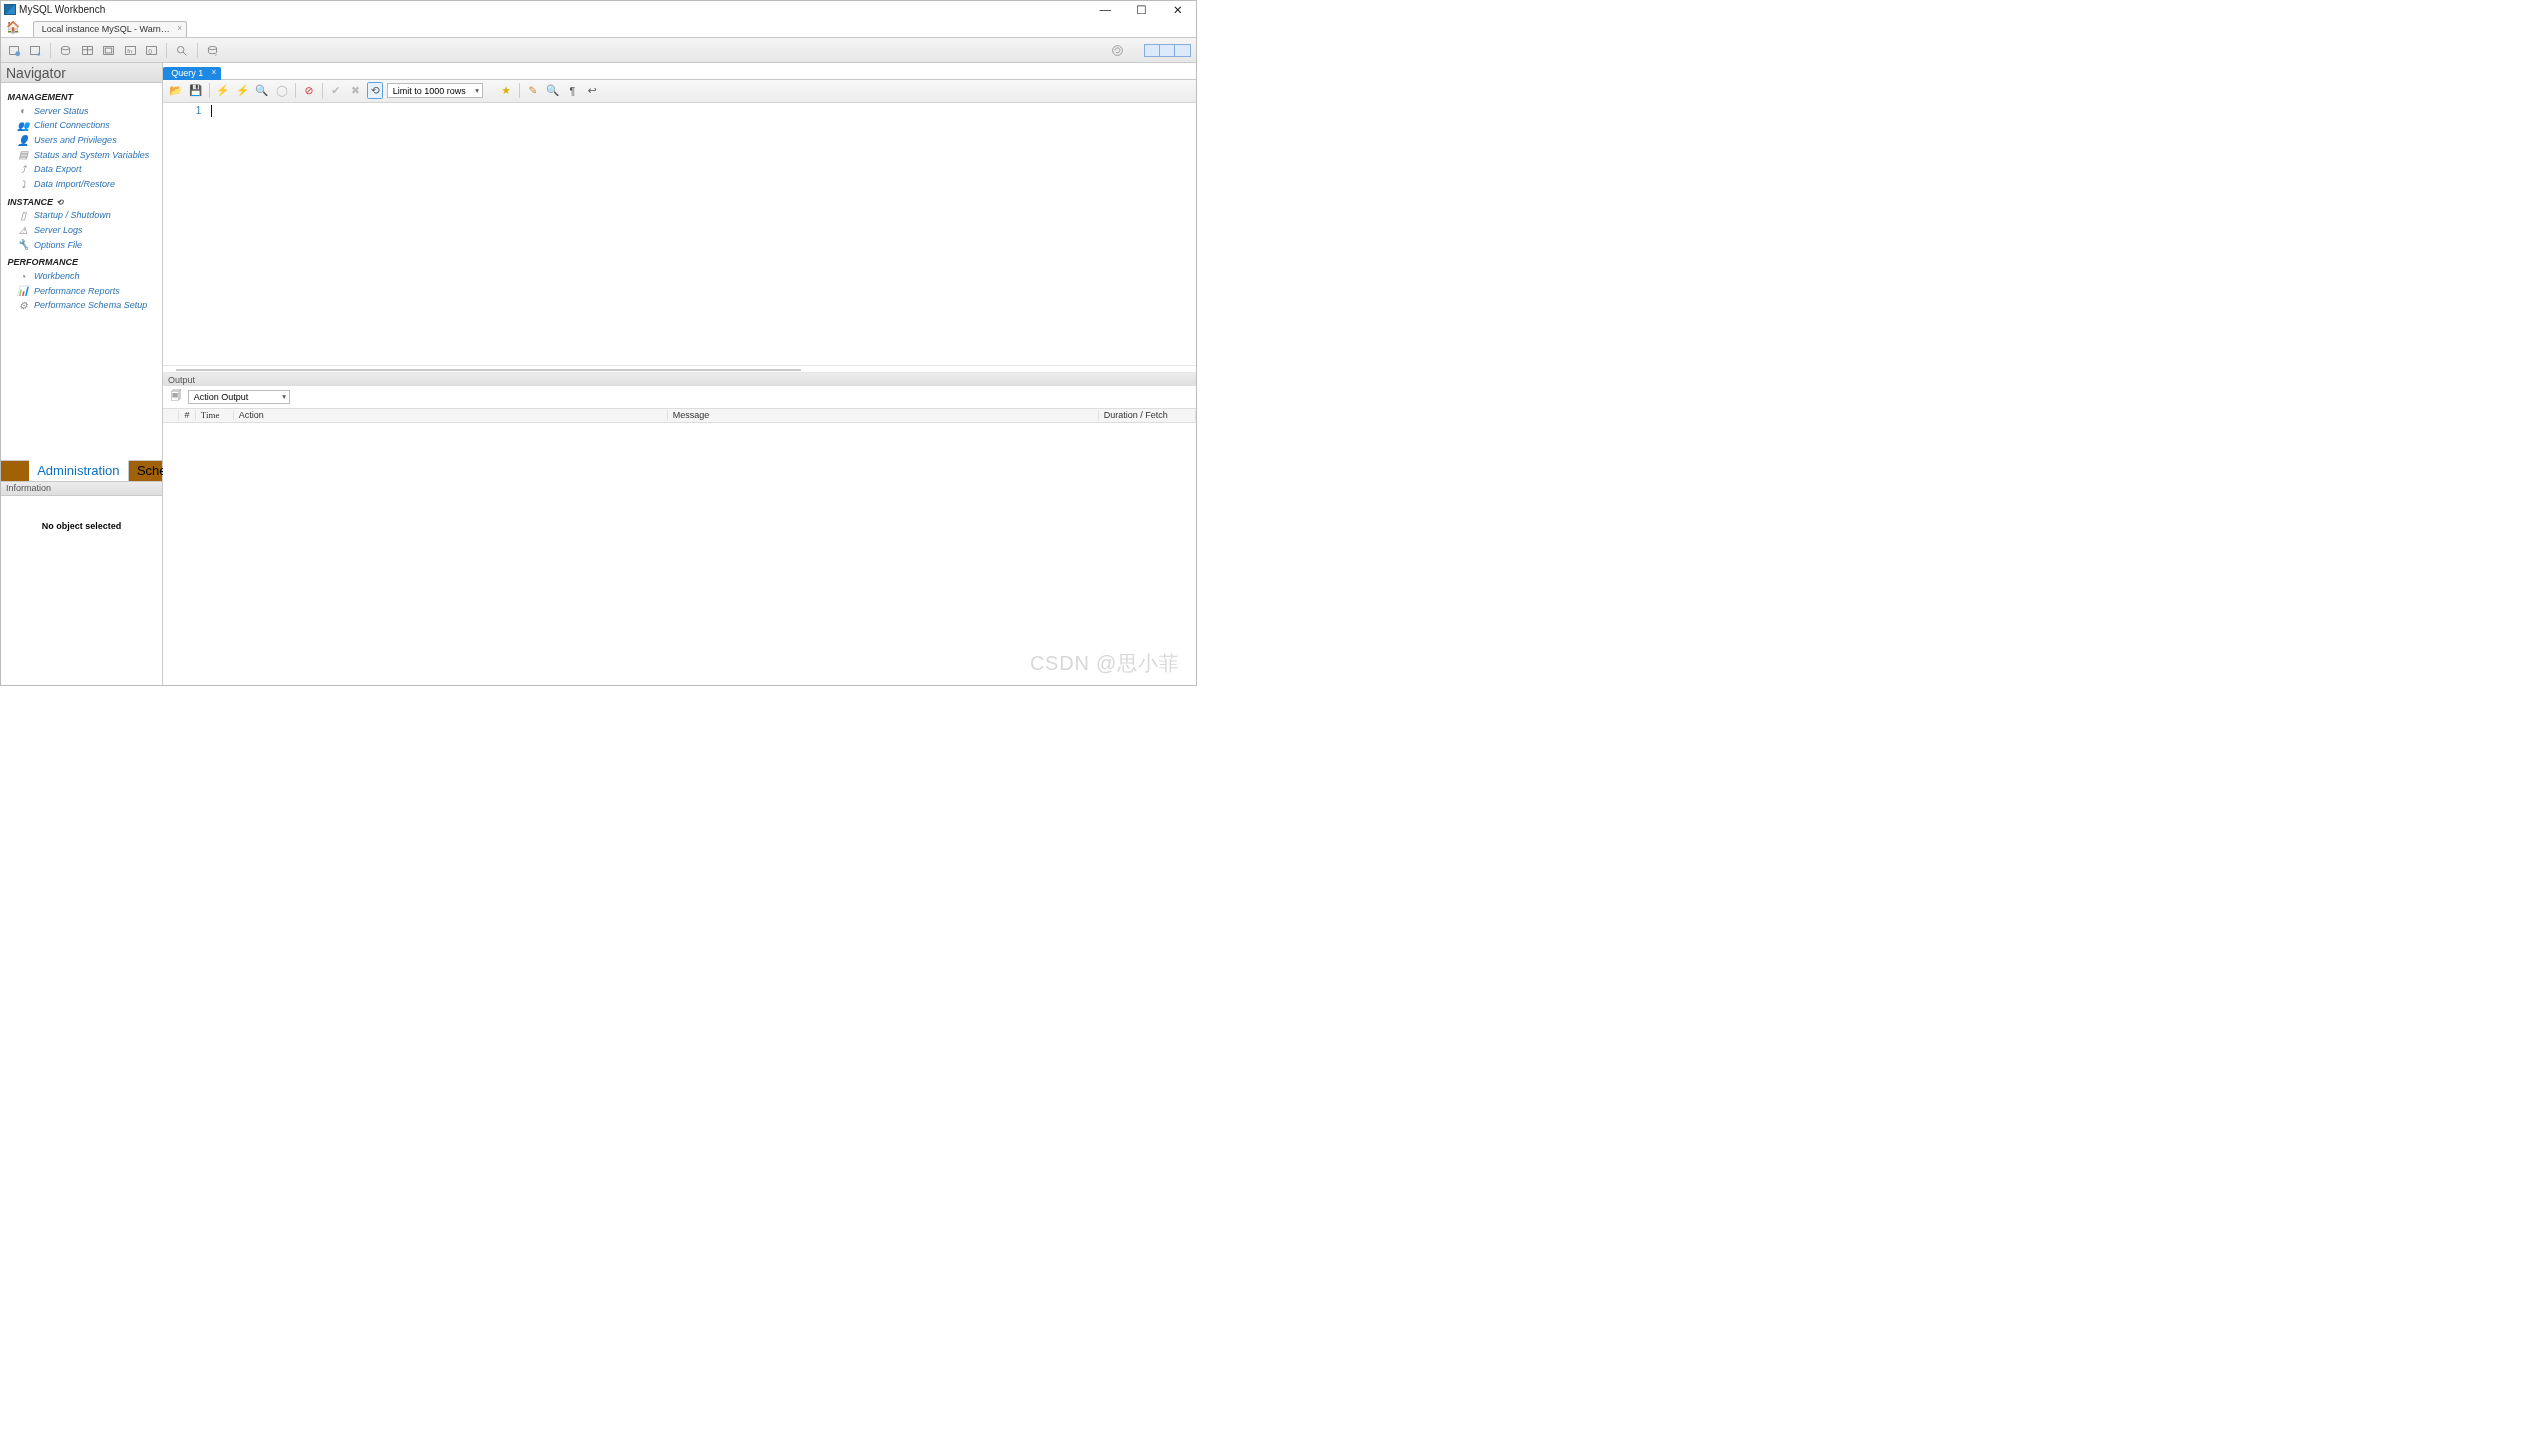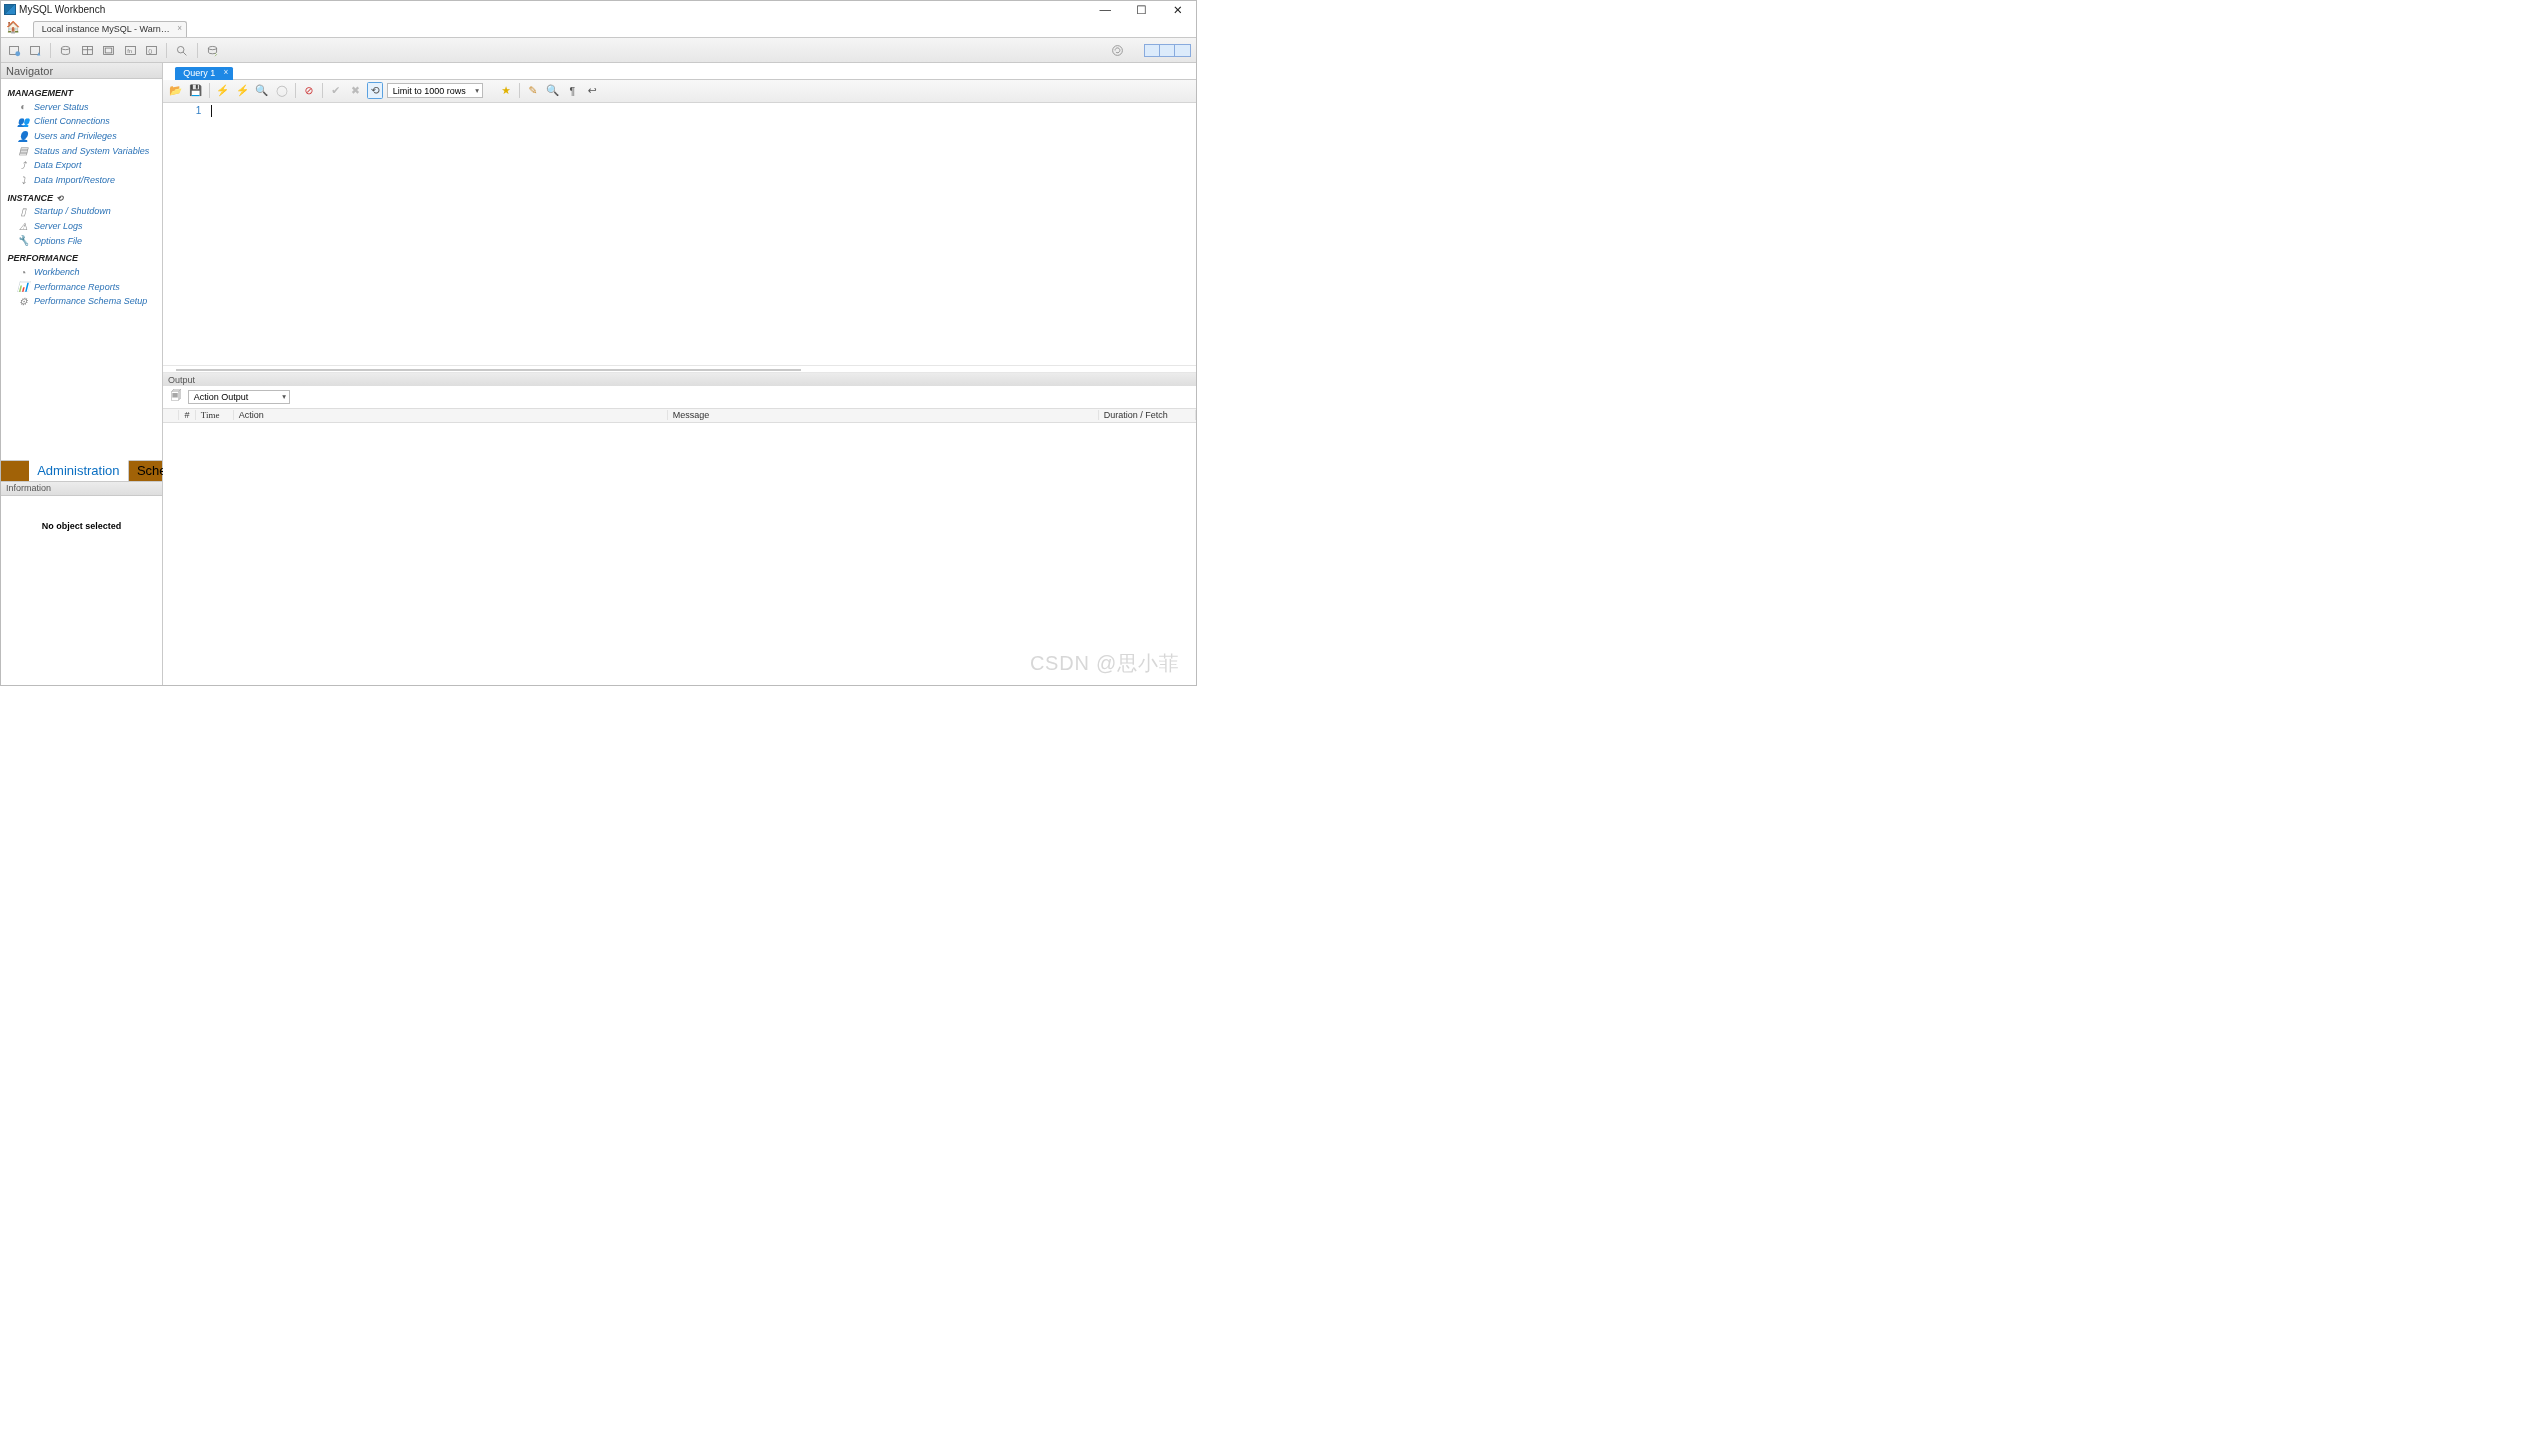--- a/index.html
+++ b/index.html
@@ -24,34 +24,34 @@
   .tbtn { width:16.4px; height:16.4px; border:0.8px solid transparent; display:flex; align-items:center; justify-content:center; font-size:10px; color:#555; border-radius:1.6px;}
   .tbtn svg { display:block; }
   .tool-spacer { flex:1; }
   .panel-toggles { display:flex; gap:0; border:0.8px solid #88aadd; }
   .panel-toggles div { width:15px; height:11.5px; border-right:0.8px solid #88aadd; background:#dcebfb; }
   .panel-toggles div:last-child{border-right:none;}
   
   .body { flex:1; display:flex; min-height:0;}
   
   .navigator { width: 162px; display:flex; flex-direction:column; background:#f4f4f4; border-right:0.8px solid #c9c9c9; }
-  .nav-head { font-size:11px; color:#555; background:linear-gradient(#ececec,#dedede); padding:1.6px 5px; border-bottom:0.8px solid #c9c9c9;}
+  .nav-head { font-size:14px; color:#555; background:linear-gradient(#ececec,#dedede); padding:1.6px 5px; border-bottom:0.8px solid #c9c9c9;}
   .nav-body { flex:1; background:#fff; overflow:auto; padding:3.3px 1.6px; font-size:9px; color:#111;font-style:italic;}
   .nav-section { font-weight:bold; font-size:9px; color:#222; padding:5px 5px 1.6px; display:flex; align-items:center; gap:3.3px;}
   .nav-item { display:flex; gap:5px; align-items:center; padding:1.6px 5px 1.6px 15px; color:#165a9c; font-size:9px;}
   .nav-item .ic { width:11.5px; height:11.5px; color:#888; font-size:10px; display:flex; align-items:center; justify-content:center;}
   .nav-item span.lbl{ color:#2b72b6; }
   .nav-tabs { display:flex; border-top:0.8px solid #c9c9c9; background:#a16207; font-size:13px;padding-left:28px;}
   .nav-tabs div { padding:2.5px 8.2px; border-right:0.8px solid #c9c9c9; }
   .nav-tabs .active { color:#0b6fc2; background:#fff; border-top:0.8px solid #fff; margin-top:-0.8px;}
   .info-head { font-size:9px; color:#555; background:linear-gradient(#ececec,#dedede); padding:1.6px 5px; border-top:0.8px solid #c9c9c9; border-bottom:0.8px solid #c9c9c9;}
   .info-body { background:#fff; padding:25px 8.2px; font-size:9px; font-weight:bold; text-align:center; height:189px;}
   
   .editor-area { flex:1; display:flex; flex-direction:column; min-width:0;}
-  .etab-row { height:16.4px; display:flex; align-items:flex-end;padding-left:12px;}
+  .etab-row { height:16.4px; display:flex; align-items:flex-end;}
   .etab { background:#1e88e5; color:#fff; font-size:9px; padding:1.6px 18px 1.6px 8.2px; position:relative; border-radius:1.6px 1.6px 0 0;}
   .etab .x{ position:absolute; right:5px; top:1.6px; font-size:8.2px; opacity:.85;}
   .etab-rest { flex:1; border-bottom:0.8px solid #c9c9c9;}
   
   .qtoolbar { height:23px; background:linear-gradient(#f8f8f8,#ececec); border-bottom:0.8px solid #d4d4d4; display:flex; align-items:center; gap:3.3px; padding:0 5px;}
   .qbtn { width:16.4px; height:16.4px; display:flex; align-items:center; justify-content:center; border:0.8px solid transparent; border-radius:1.6px; font-size:10.7px; color:#555;}
   .qbtn.active{ border-color:#5aa1e0; background:#e6f2fd;}
   .qsep { width:0.8px; height:15px; background:#ccc; margin:0 1.6px;}
   .limit { border:0.8px solid #bbb; font-size:9px; padding:0.8px 16.4px 0.8px 5px; background:#fff; position:relative; height:15px; display:flex; align-items:center;}
   .limit::after{content:"▾"; position:absolute; right:3.3px; font-size:7.4px; color:#555;}

